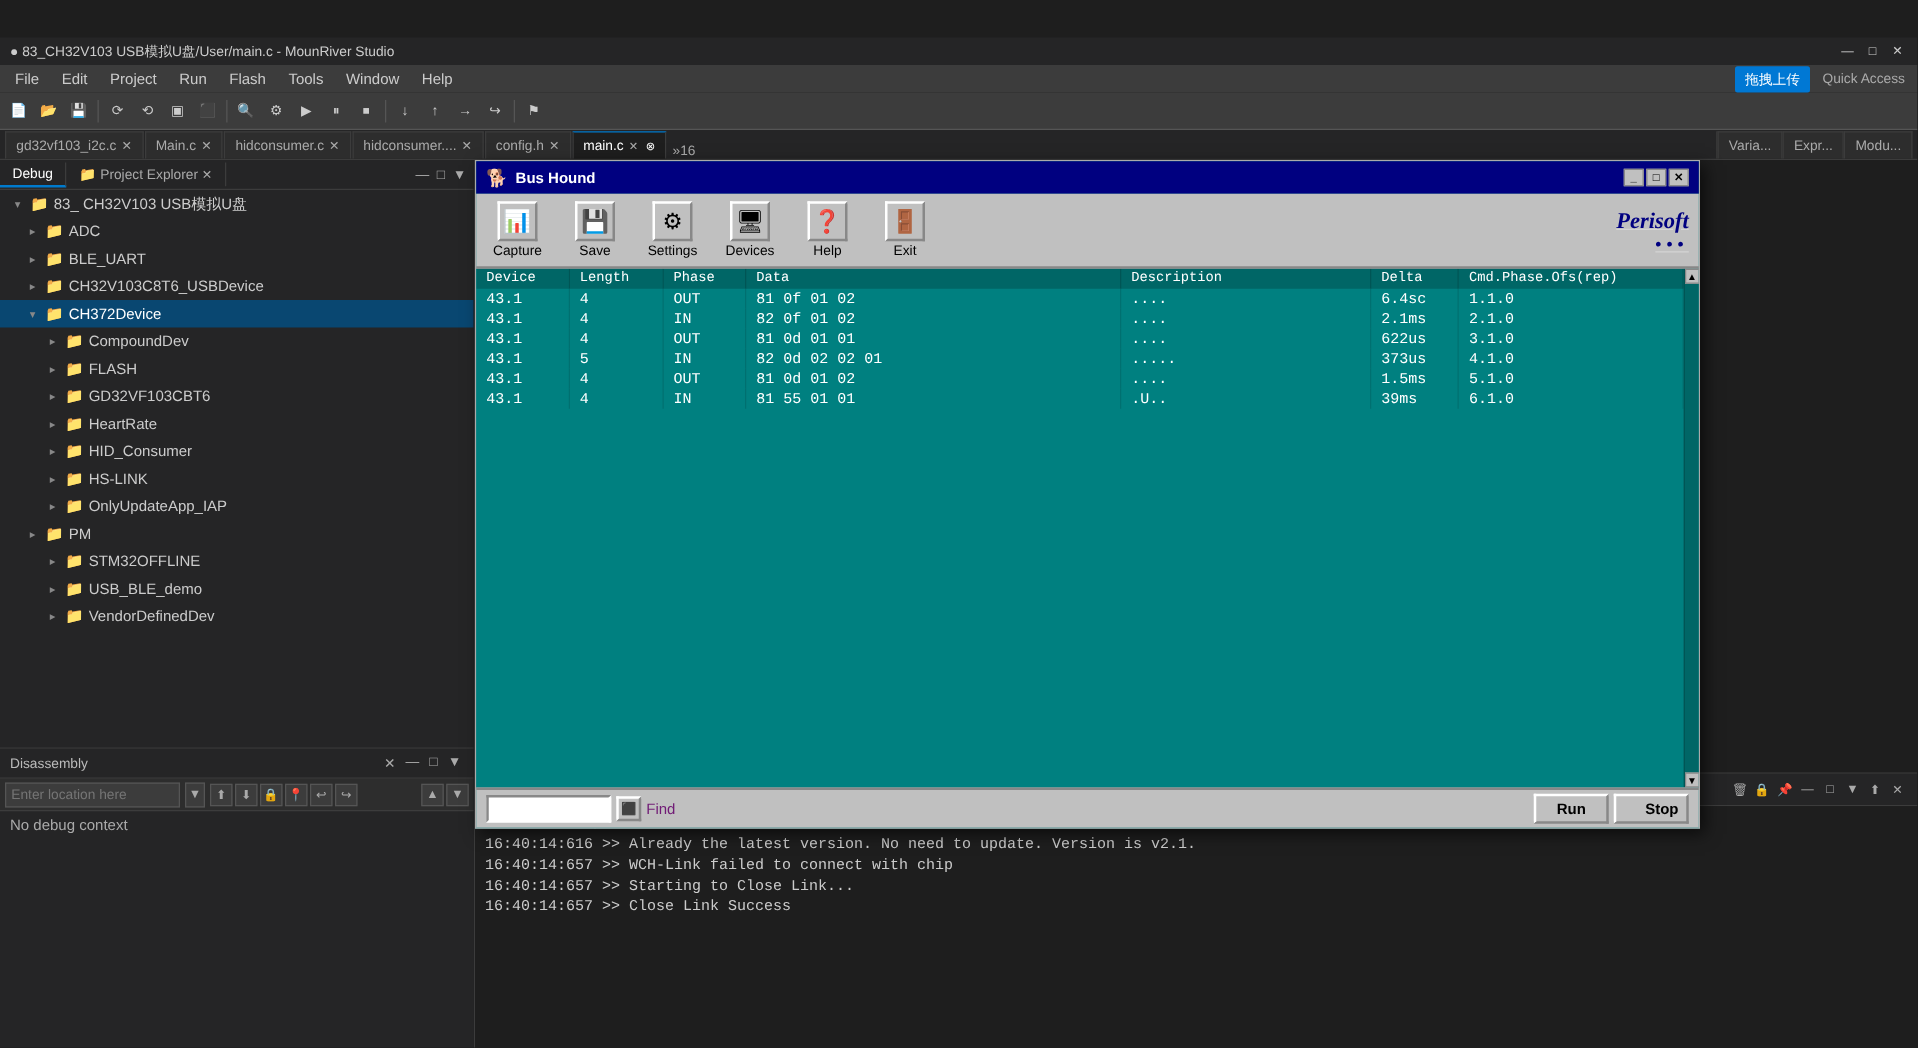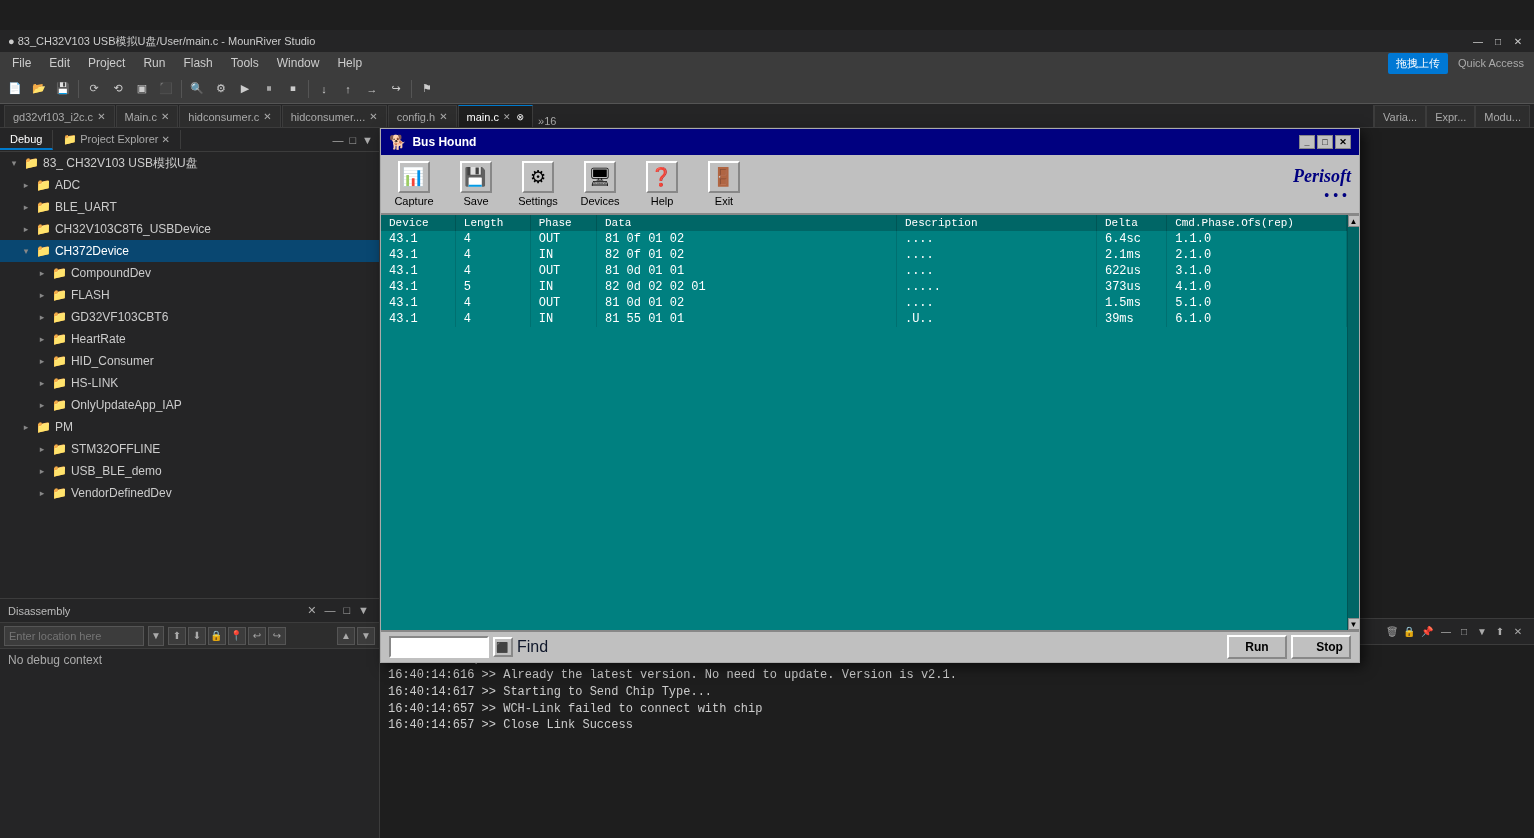--- a/index.html
+++ b/index.html
@@ -304,20 +304,21 @@
       display: flex;
       align-items: center;
       justify-content: center;
       font-size: 16px;
     }
     .bh-logo {
       margin-left: auto;
       display: flex;
       flex-direction: column;
       align-items: flex-end;
+      text-decoration: underline;
     }
     .bh-logo-text {
       font-size: 18px;
       font-weight: bold;
       font-style: italic;
       color: #000080;
       font-family: serif;
     }
     .bh-logo-dots {
       font-size: 14px;
@@ -378,22 +379,22 @@
       background: #c0c0c0;
       border: 2px solid;
       border-color: #fff #888 #888 #fff;
       display: flex;
       align-items: center;
       justify-content: center;
       font-size: 10px;
       cursor: pointer;
     }
     .bh-find-label {
-      font-size: 16px;
-      color: #0f172a;
+      font-size: 12px;
+      color: #701a75;
     }
     .bh-find-spacer { flex: 1; }
     .bh-run-btn {
       width: 60px;
       height: 24px;
       background: #c0c0c0;
       border: 2px solid;
       border-color: #fff #888 #888 #fff;
       font-size: 12px;
       color: #000;
@@ -1013,21 +1014,21 @@
           <div class="bottom-ctrl-btn">⬆</div>
           <div class="bottom-ctrl-btn">✕</div>
         </div>
       </div>
 
       <div class="bottom-content">
         <div class="console-title">Download Output Console</div>
         <div id="console-lines">
             <div class="console-line">16:40:14:616 &gt;&gt; Already the latest version. No need to update. Version is v2.1.</div>
             <div class="console-line"></div>
-            <div class="console-line">16:40:14:617 &gt;&gt; Starting to Send Chip Type...</div>
             <div class="console-line">16:40:14:657 &gt;&gt; WCH-Link failed to connect with chip</div>
+            <div class="console-line">16:40:14:657 &gt;&gt; Starting to Close Link...</div>
             <div class="console-line">16:40:14:657 &gt;&gt; Close Link Success</div>
           </div>
       </div>
     </div>
 
   </div>
 </div>
 
 </body></html>

